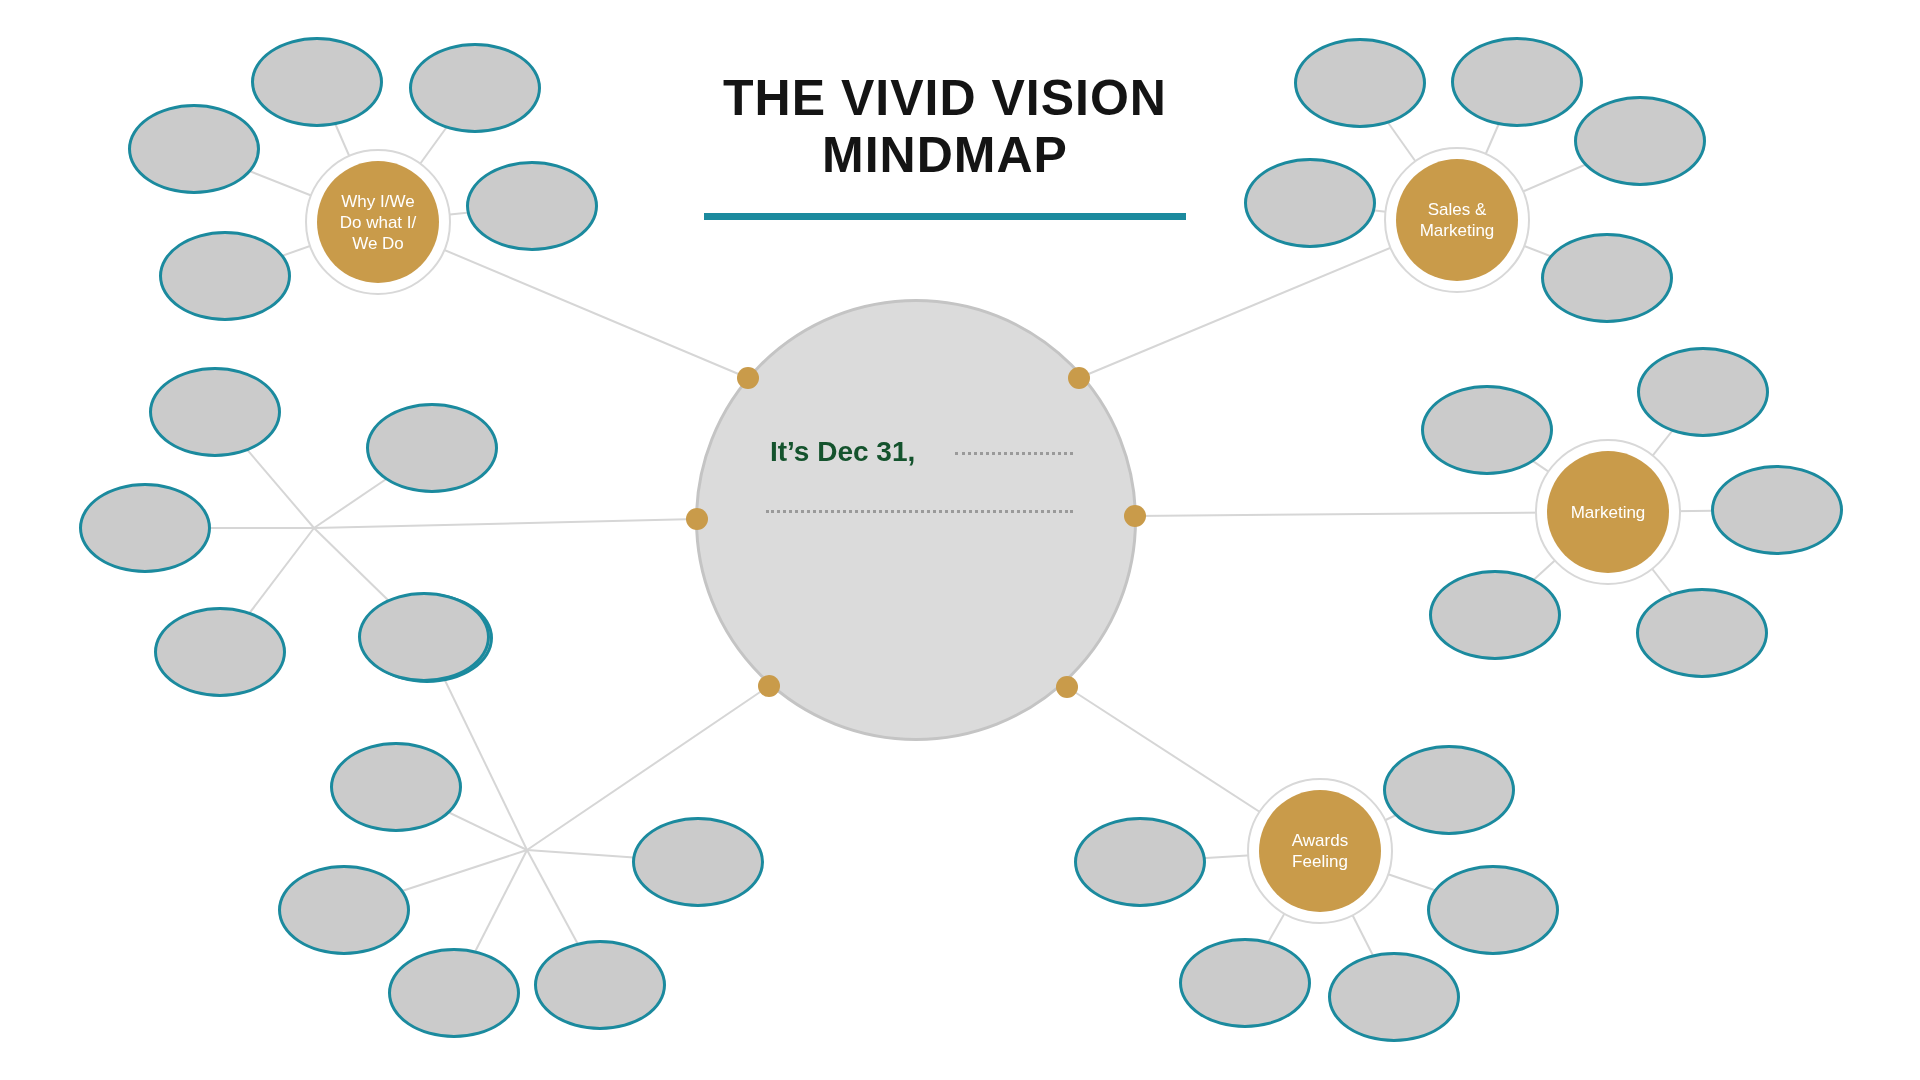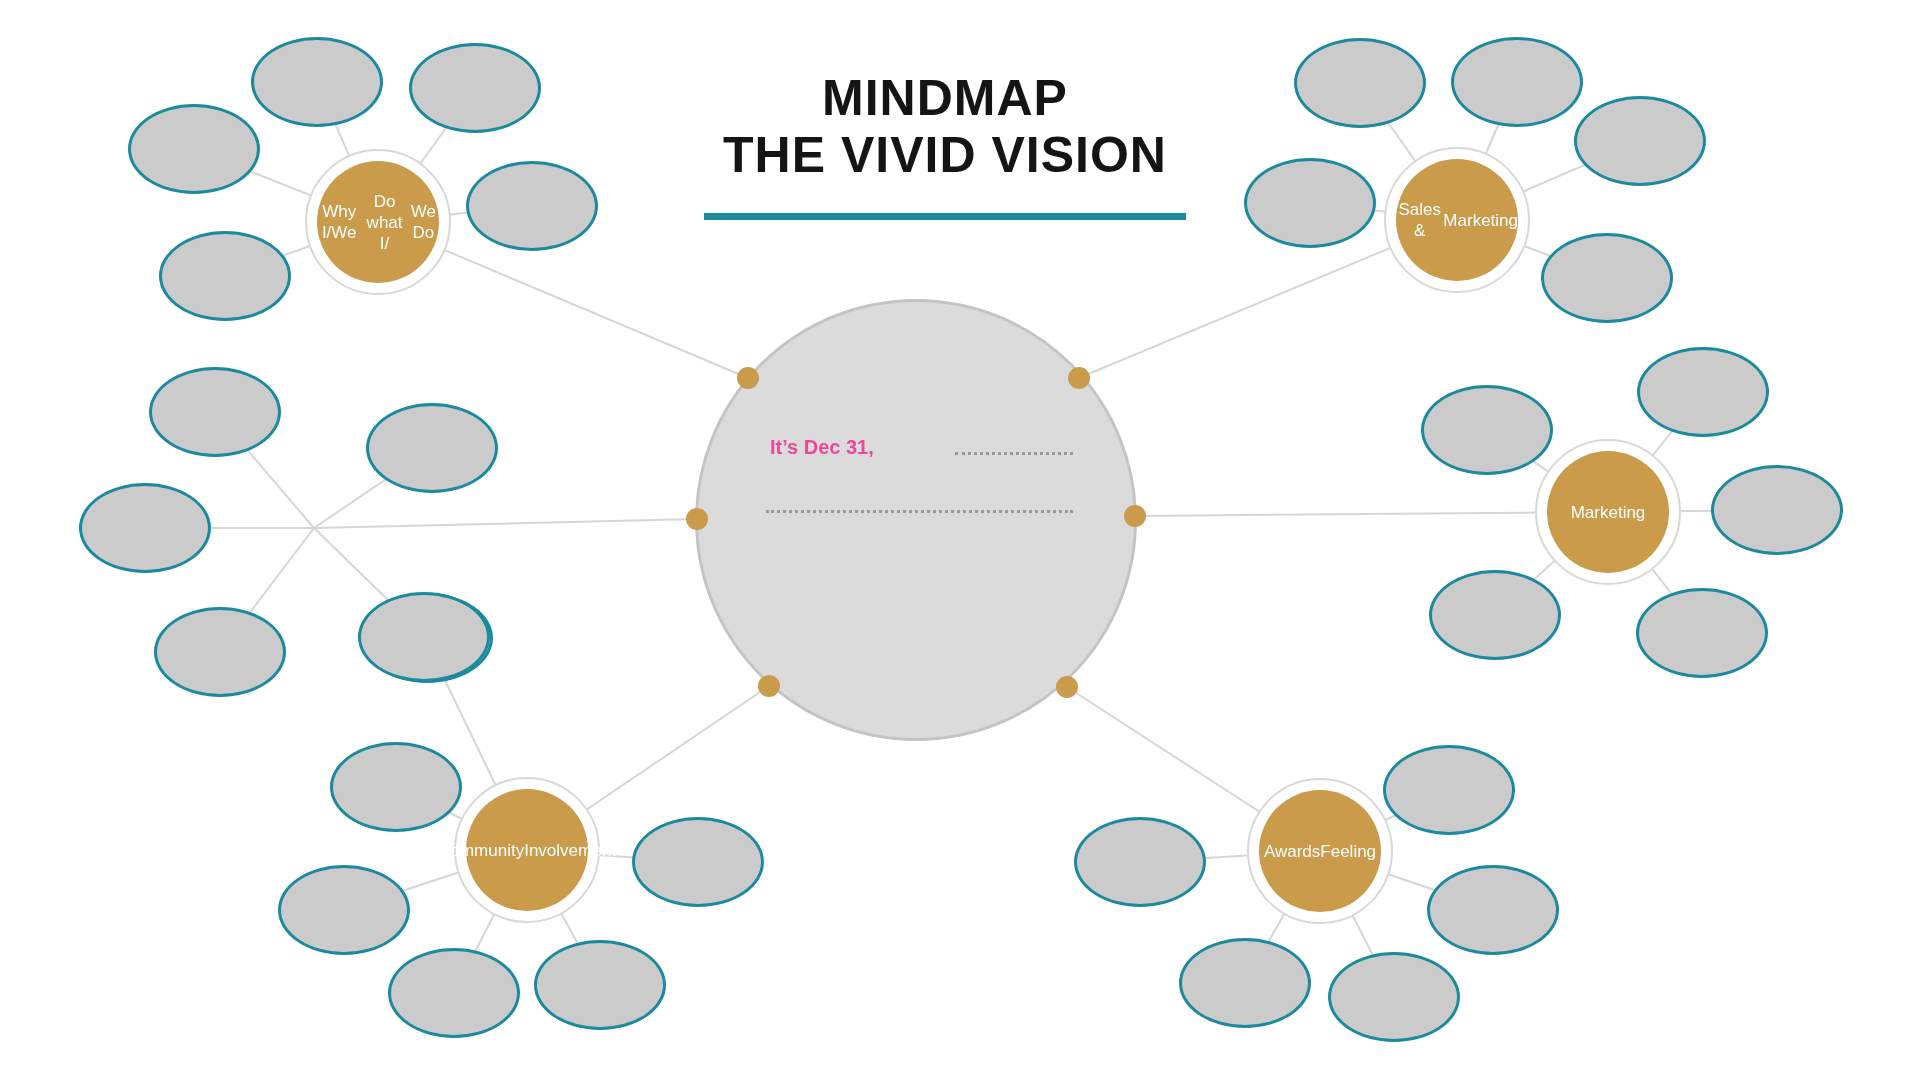--- a/index.html
+++ b/index.html
@@ -17,21 +17,21 @@
   }
   .underline{position:absolute;left:704px;top:213px;width:482px;height:7px;z-index:6;}
 
   .center-circle{
     position:absolute;left:695px;top:299px;width:442px;height:442px;
     border-radius:50%;background:#DBDBDB;border:3px solid #C4C4C4;
     box-sizing:border-box;z-index:2;
   }
   .center-intro{
     position:absolute;left:770px;top:436px;z-index:3;
-    font-size:20px;font-weight:bold;color:#ec4899;
+    font-size:28px;font-weight:bold;color:#14532d;
   }
   .blank{position:absolute;z-index:3;border-top:3px dotted #9A9A9A;height:0;}
   .blank.short{left:955px;top:452px;width:118px;}
   .blank.long{left:766px;top:510px;width:307px;}
   .center-company{
     position:absolute;left:765px;top:551px;width:306px;z-index:3;
     text-align:center;font-size:27px;font-weight:bold;color:#9A9A9A;
   }
   .center-brand{
     position:absolute;left:745px;top:591px;width:346px;z-index:3;
@@ -46,21 +46,21 @@
     position:absolute;width:22px;height:22px;border-radius:50%;
     background:#C99B4A;z-index:4;
   }
   .branch-node{
     position:absolute;width:146px;height:146px;box-sizing:border-box;
     background:#ffffff;border:2px solid #D8D8D8;border-radius:50%;z-index:5;
     display:flex;align-items:center;justify-content:center;
   }
   .node-gold{
     width:122px;height:122px;border-radius:50%;background:#C99B4A;
-    display:flex;align-items:center;justify-content:center;
+    display:flex;flex-direction:column;align-items:center;justify-content:center;
     text-align:center;color:#ffffff;font-size:17px;line-height:21px;
   }
   .node-gold span{display:block;}
 </style>
 </head>
 <body>
 
 <div id="mindmap">
 
   <svg id="links" width="1920" height="1080">
@@ -97,22 +97,22 @@
       <line x1="527" y1="850" x2="698" y2="862" stroke="#D6D6D6" stroke-width="2"></line>
       <line x1="1320" y1="851" x2="1067" y2="687" stroke="#D6D6D6" stroke-width="2"></line>
       <line x1="1320" y1="851" x2="1449" y2="790" stroke="#D6D6D6" stroke-width="2"></line>
       <line x1="1320" y1="851" x2="1140" y2="862" stroke="#D6D6D6" stroke-width="2"></line>
       <line x1="1320" y1="851" x2="1493" y2="910" stroke="#D6D6D6" stroke-width="2"></line>
       <line x1="1320" y1="851" x2="1245" y2="983" stroke="#D6D6D6" stroke-width="2"></line>
       <line x1="1320" y1="851" x2="1394" y2="997" stroke="#D6D6D6" stroke-width="2"></line>
     </svg>
 
   <div class="title">
+    <div>THE VIVID VISION</div>
     <div>MINDMAP</div>
-    <div>THE VIVID VISION</div>
   </div>
   <div class="underline" style="background: rgb(27, 138, 158);"></div>
 
   <div class="center-circle"></div>
   <div class="center-intro">It’s Dec 31,</div>
   <div class="blank short"></div>
   <div class="blank long"></div>
 
 <div class="satellite" style="left: 251px; top: 37px;"></div>
     <div class="satellite" style="left: 409px; top: 43px;"></div>
@@ -156,26 +156,20 @@
         <span>Marketing</span>
       </div>
     </div>
     <div class="satellite" style="left: 358px; top: 592px;"></div>
     <div class="satellite" style="left: 330px; top: 742px;"></div>
     <div class="satellite" style="left: 278px; top: 865px;"></div>
     <div class="satellite" style="left: 388px; top: 948px;"></div>
     <div class="satellite" style="left: 534px; top: 940px;"></div>
     <div class="satellite" style="left: 632px; top: 817px;"></div>
     <div class="dot" style="left: 758px; top: 675px;"></div>
-    <div class="branch-node" style="left: 454px; top: 777px;">
-      <div class="node-gold">
-        <span>Community</span>
-        <span>Involvement</span>
-      </div>
-    </div>
     <div class="satellite" style="left: 1383px; top: 745px;"></div>
     <div class="satellite" style="left: 1074px; top: 817px;"></div>
     <div class="satellite" style="left: 1427px; top: 865px;"></div>
     <div class="satellite" style="left: 1179px; top: 938px;"></div>
     <div class="satellite" style="left: 1328px; top: 952px;"></div>
     <div class="dot" style="left: 1056px; top: 676px;"></div>
     <div class="branch-node" style="left: 1247px; top: 778px;">
       <div class="node-gold">
         <span>Awards</span>
         <span>Feeling</span>

